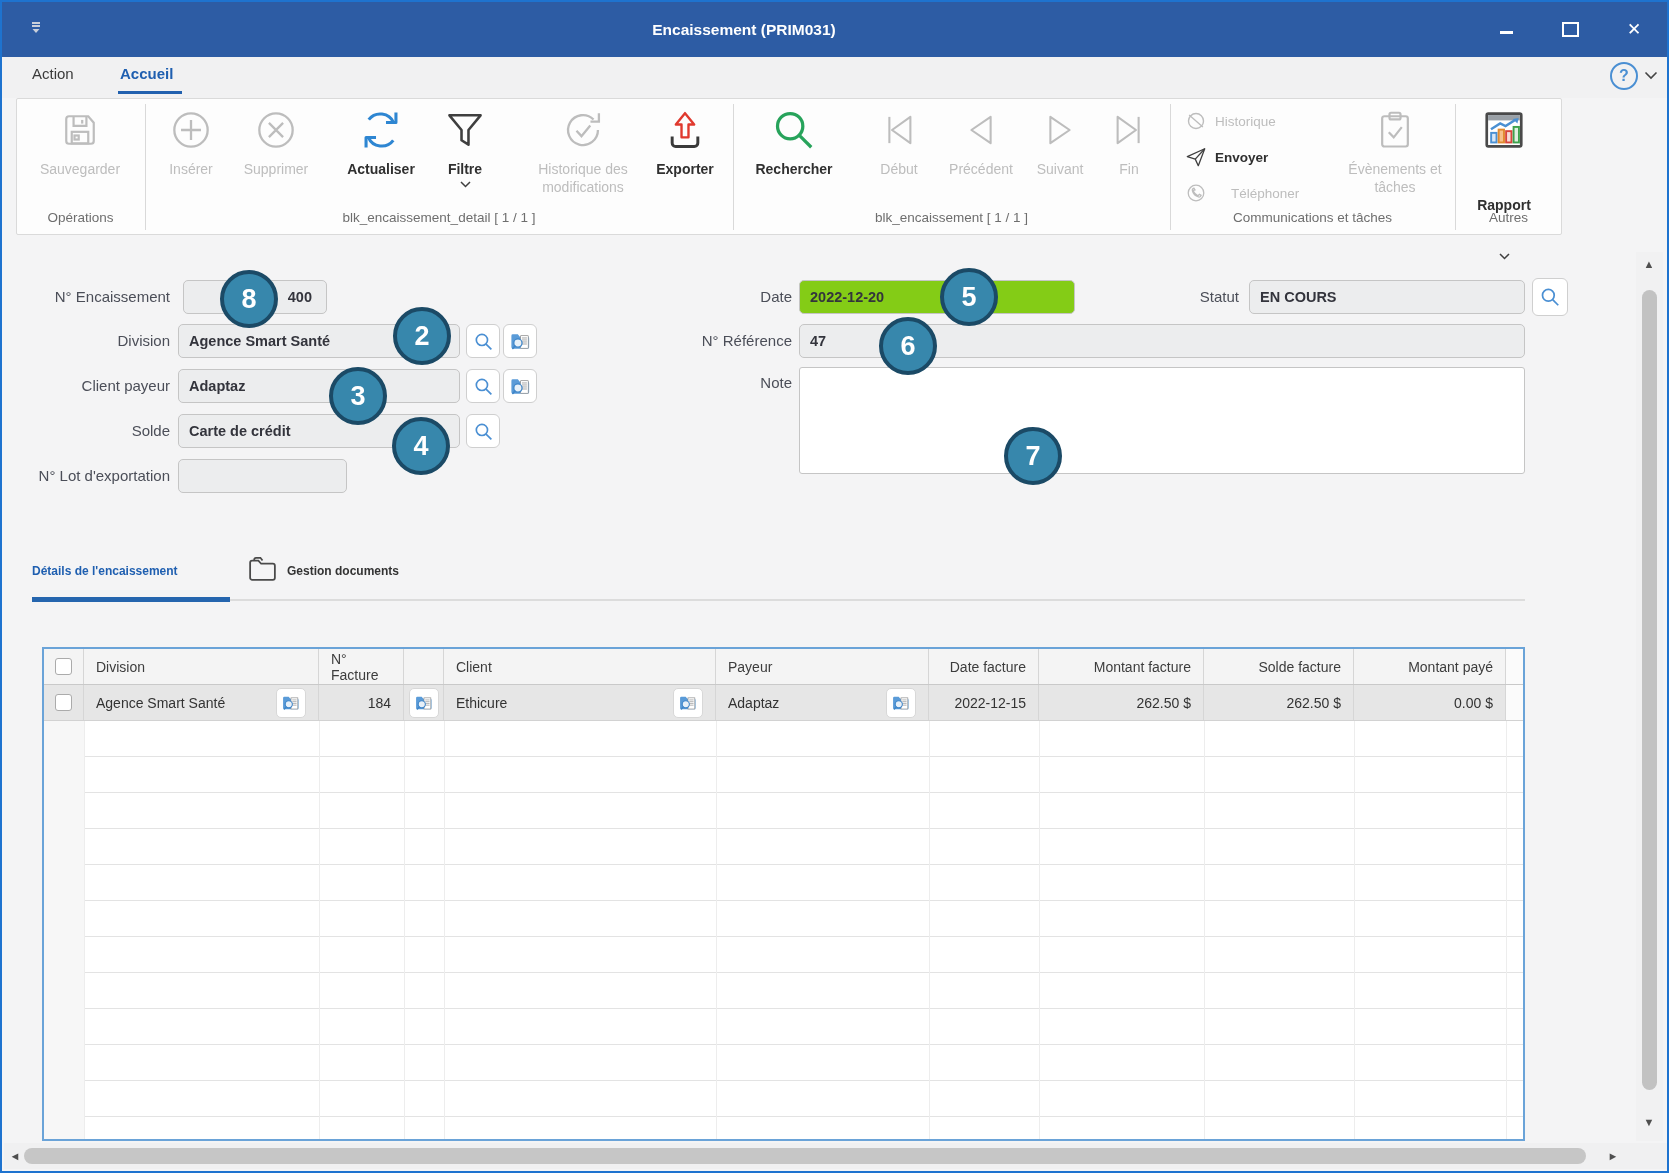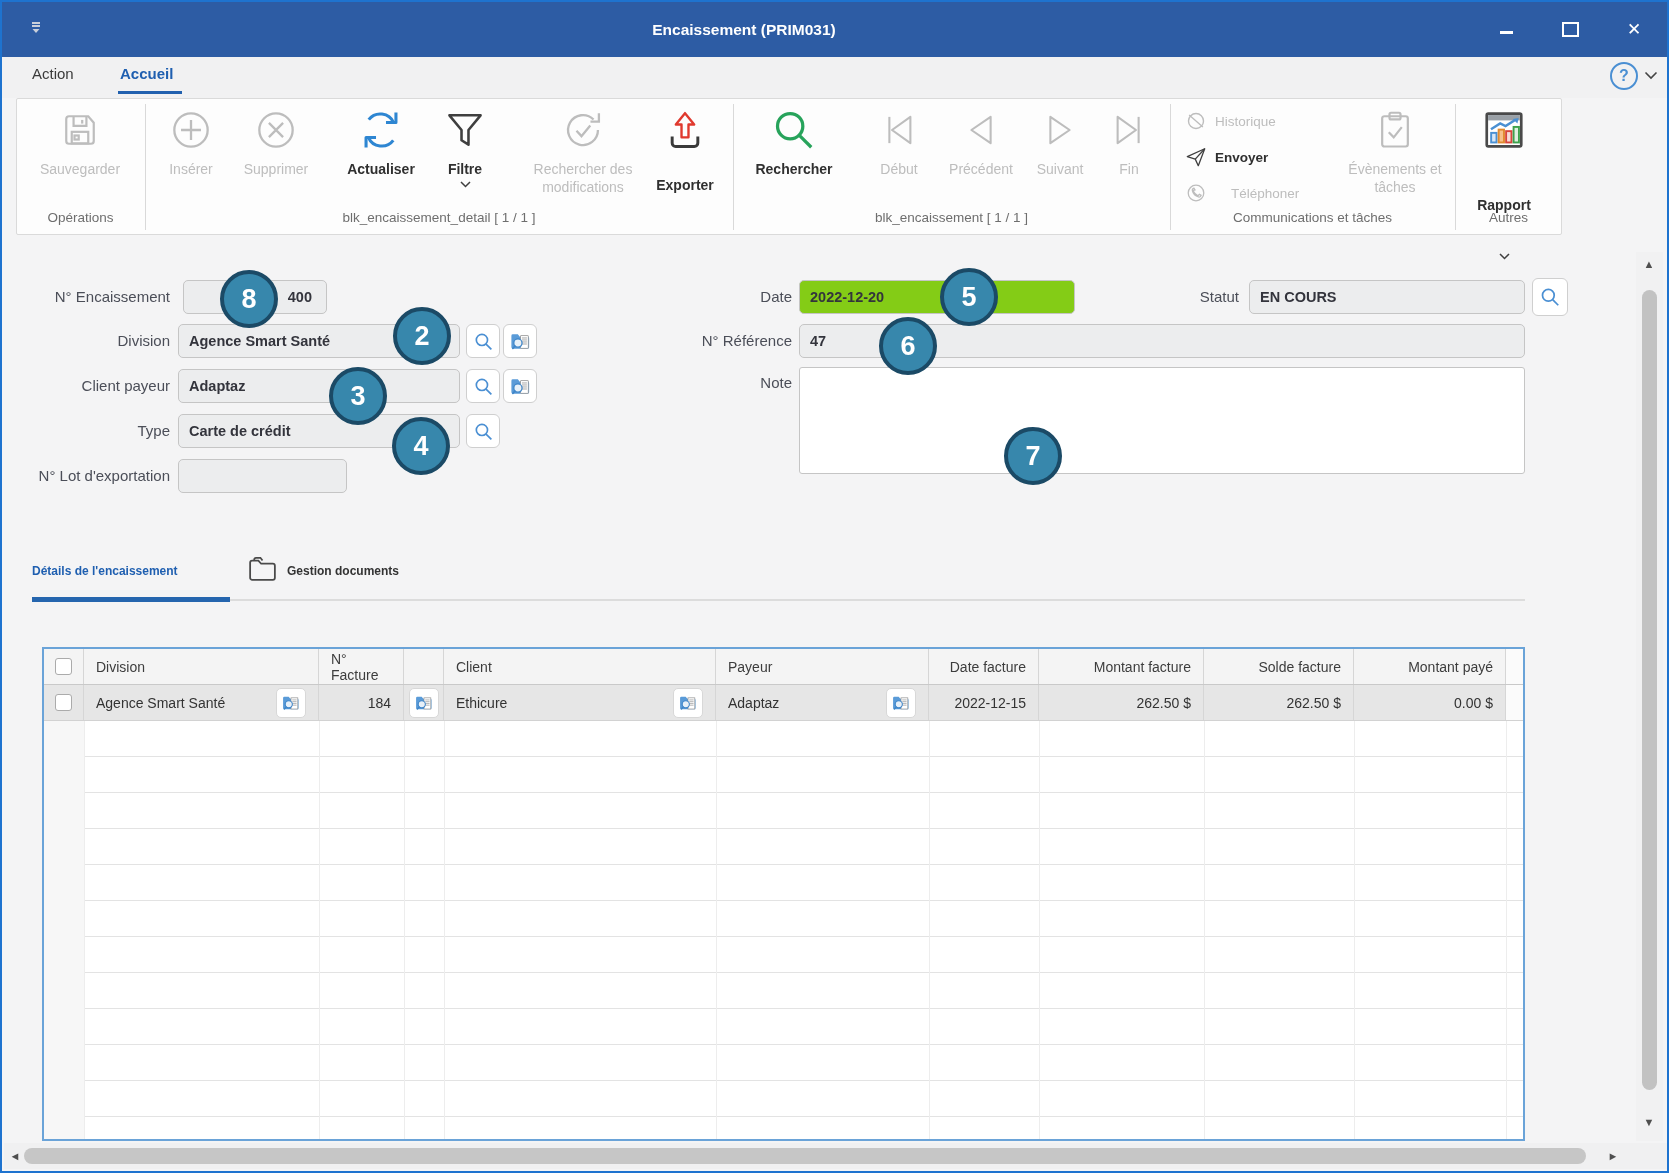--- a/index.html
+++ b/index.html
@@ -180,23 +180,23 @@
     </span>
   </div>
   <div class="rbtn disabled" style="left:508px;width:146px;">
     <span class="icobox">
       <svg width="46" height="46" viewBox="0 0 24 24" fill="none" stroke="currentColor" stroke-width="1.2">
         <path d="M19.8 12a7.8 7.8 0 1 1-2.3-5.5"></path>
         <path d="M20.3 3.2v4.4h-4.4"></path>
         <path d="M8.6 12.4l2.6 2.8 4.6-5.6"></path>
       </svg>
     </span>
-    <div class="rlabel">Rechercher des modifications</div>
-  </div>
-  <div class="rbtn" style="left:642px;width:82px;gap:16px;">
+    <div class="rlabel">Historique des modifications</div>
+  </div>
+  <div class="rbtn" style="left:642px;width:82px;">
     <span class="icobox">
       <svg width="44" height="44" viewBox="0 0 24 24" fill="none">
         <path d="M12 2.8l5 6.2h-3.1v7h-3.8v-7H7z" stroke="#e0392e" stroke-width="1.3" stroke-linejoin="round"></path>
         <path d="M5 15.5v3.6A1.9 1.9 0 0 0 6.9 21h10.2a1.9 1.9 0 0 0 1.9-1.9v-3.6" stroke="#3a3a3a" stroke-width="1.6"></path>
       </svg>
     </span>
     <div class="rlabel">Exporter</div>
   </div>
   <div class="glabel" style="left:143px;width:588px;">blk_encaissement_detail [ 1 / 1 ]</div>
 
@@ -346,21 +346,21 @@
       <svg width="23" height="23" viewBox="0 0 24 24">
         <path d="M2.5 6A1.5 1.5 0 0 1 4 4.5h5.2L11.3 7h8.2A1.5 1.5 0 0 1 21 8.5V18a1.5 1.5 0 0 1-1.5 1.5H4A1.5 1.5 0 0 1 2.5 18z" fill="#5a9bd8"></path>
         <rect x="12" y="5.8" width="8.2" height="13.4" rx="0.5" fill="#fff" stroke="#8d8d8d" stroke-width="0.8"></rect>
         <path d="M13.5 8.3h5.2M13.5 10.4h5.2M13.5 12.5h5.2M13.5 14.6h5.2" stroke="#9a9a9a" stroke-width="0.9"></path>
         <circle cx="9.3" cy="13.6" r="4.3" fill="rgba(255,255,255,0.85)" stroke="#3f86c9" stroke-width="1.4"></circle>
         <path d="M6.2 16.8L4 19.2" stroke="#3f86c9" stroke-width="1.7" stroke-linecap="round"></path>
       </svg>
     </span>
   </div>
 
-  <div class="flabel" style="left:20px;top:420px;width:148px;">Type</div>
+  <div class="flabel" style="left:20px;top:420px;width:148px;">Solde</div>
   <div class="field" style="left:176px;top:412px;width:282px;">Carte de crédit</div>
   <div class="iconbtn" style="left:464px;top:412px;">
     <span>
       <svg width="21" height="21" viewBox="0 0 24 24" fill="none" stroke="#4a8fd3" stroke-width="1.9">
           <circle cx="10.2" cy="10.2" r="6.4"></circle>
           <path d="M14.9 14.9L21 21"></path>
         </svg>
     </span>
   </div>
 

